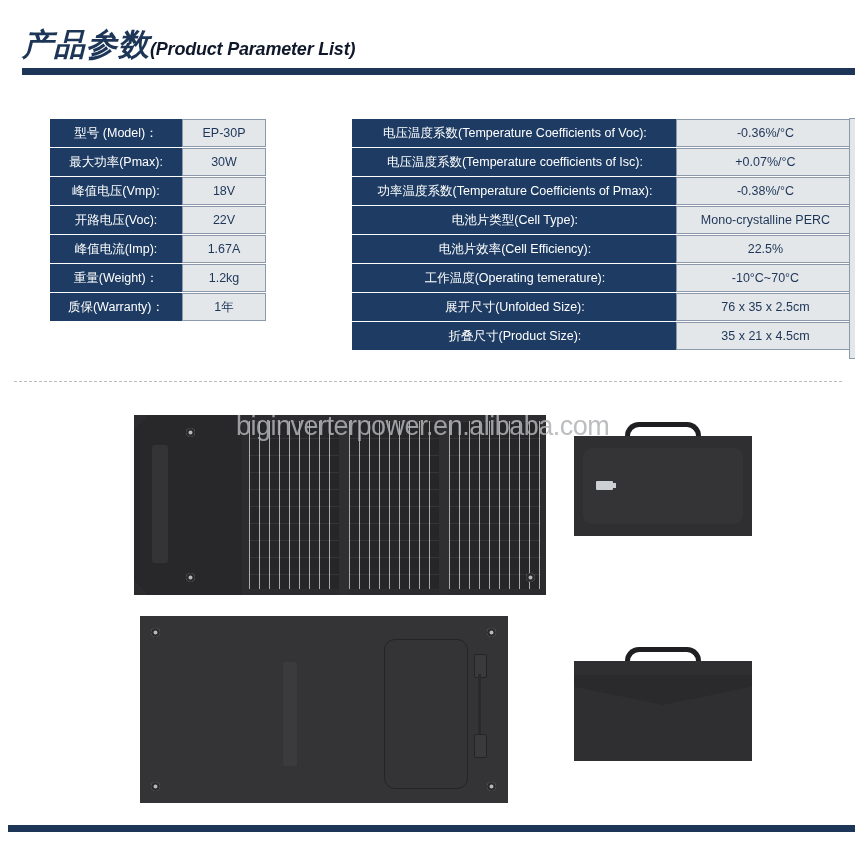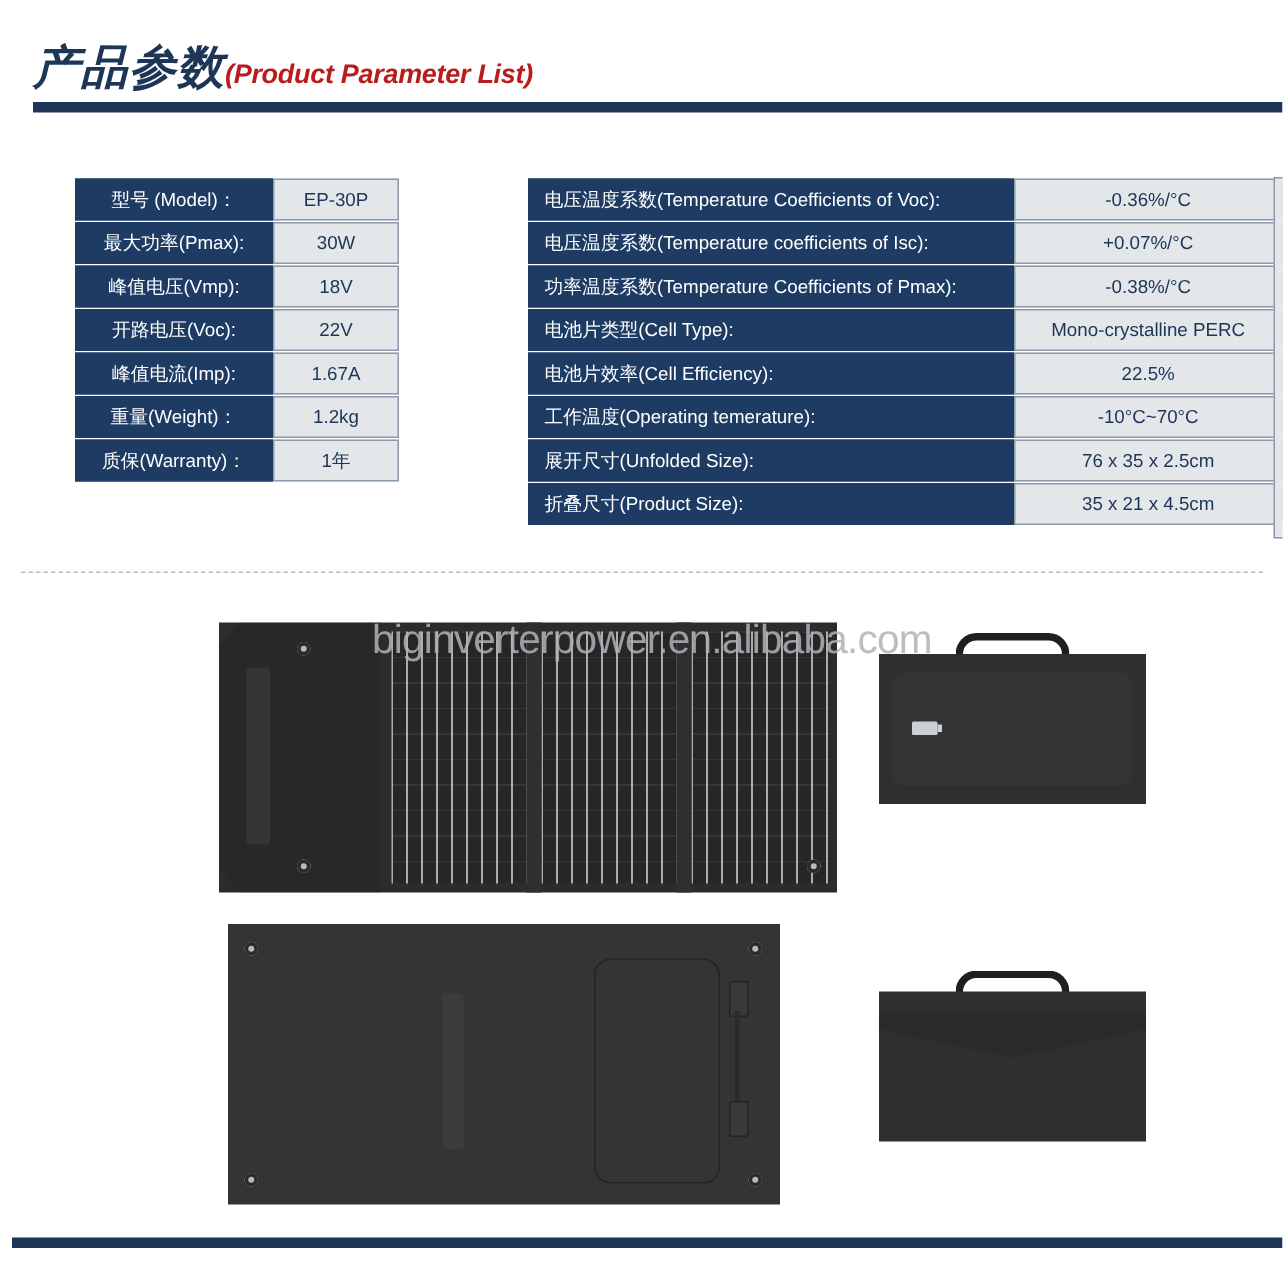--- a/index.html
+++ b/index.html
@@ -33,21 +33,21 @@
     font-weight: bold;
     font-style: italic;
     letter-spacing: 1px;
     color: #1d3557;
     font-family: "DejaVu Sans", "Liberation Sans", sans-serif;
   }
   .hdr-en {
     font-size: 18px;
     font-weight: bold;
     font-style: italic;
-    color: #b91c1c;
+    color: #0f172a;
     letter-spacing: -0.2px;
   }
   #header-rule {
     position: absolute;
     left: 22px; top: 68px;
     width: 833px; height: 7px;
     background: #1d3557;
   }
 
   
@@ -78,21 +78,21 @@
     border: 1px solid #8c99ab;
   }
 
   
   #table-left { left: 50px; top: 118px; }
   #table-left .lbl { width: 132px; text-align: center; }
   #table-left .val { width: 84px; }
 
   
   #table-right { left: 352px; top: 118px; }
-  #table-right .lbl { width: 332px; text-align: left; padding-left: 10px; margin-left: 13px; }
+  #table-right .lbl { width: 332px; text-align: center; padding-left: 10px; margin-left: 13px; }
   #table-right .val { width: 188px; }
 
   
   #table-sliver {
     position: absolute;
     left: 849px; top: 118px;
     width: 12px; height: 241px;
     border: 1px solid #8c99ab;
     background: #e4e7ea;
     box-sizing: border-box;
@@ -108,21 +108,21 @@
   #footer-rule {
     position: absolute;
     left: 8px; top: 825px;
     width: 847px; height: 7px;
     background: #1d3557;
   }
 
   
   #gallery {
     position: absolute;
-    left: 16px; top: 395px;
+    left: 4px; top: 395px;
     width: 827px; height: 425px;
   }
 
   .shot { position: absolute; }
 
   
   #shot-unfolded-front { left: 130px; top: 20px; width: 412px; height: 180px; }
 
   .panel-body {
     position: absolute;

